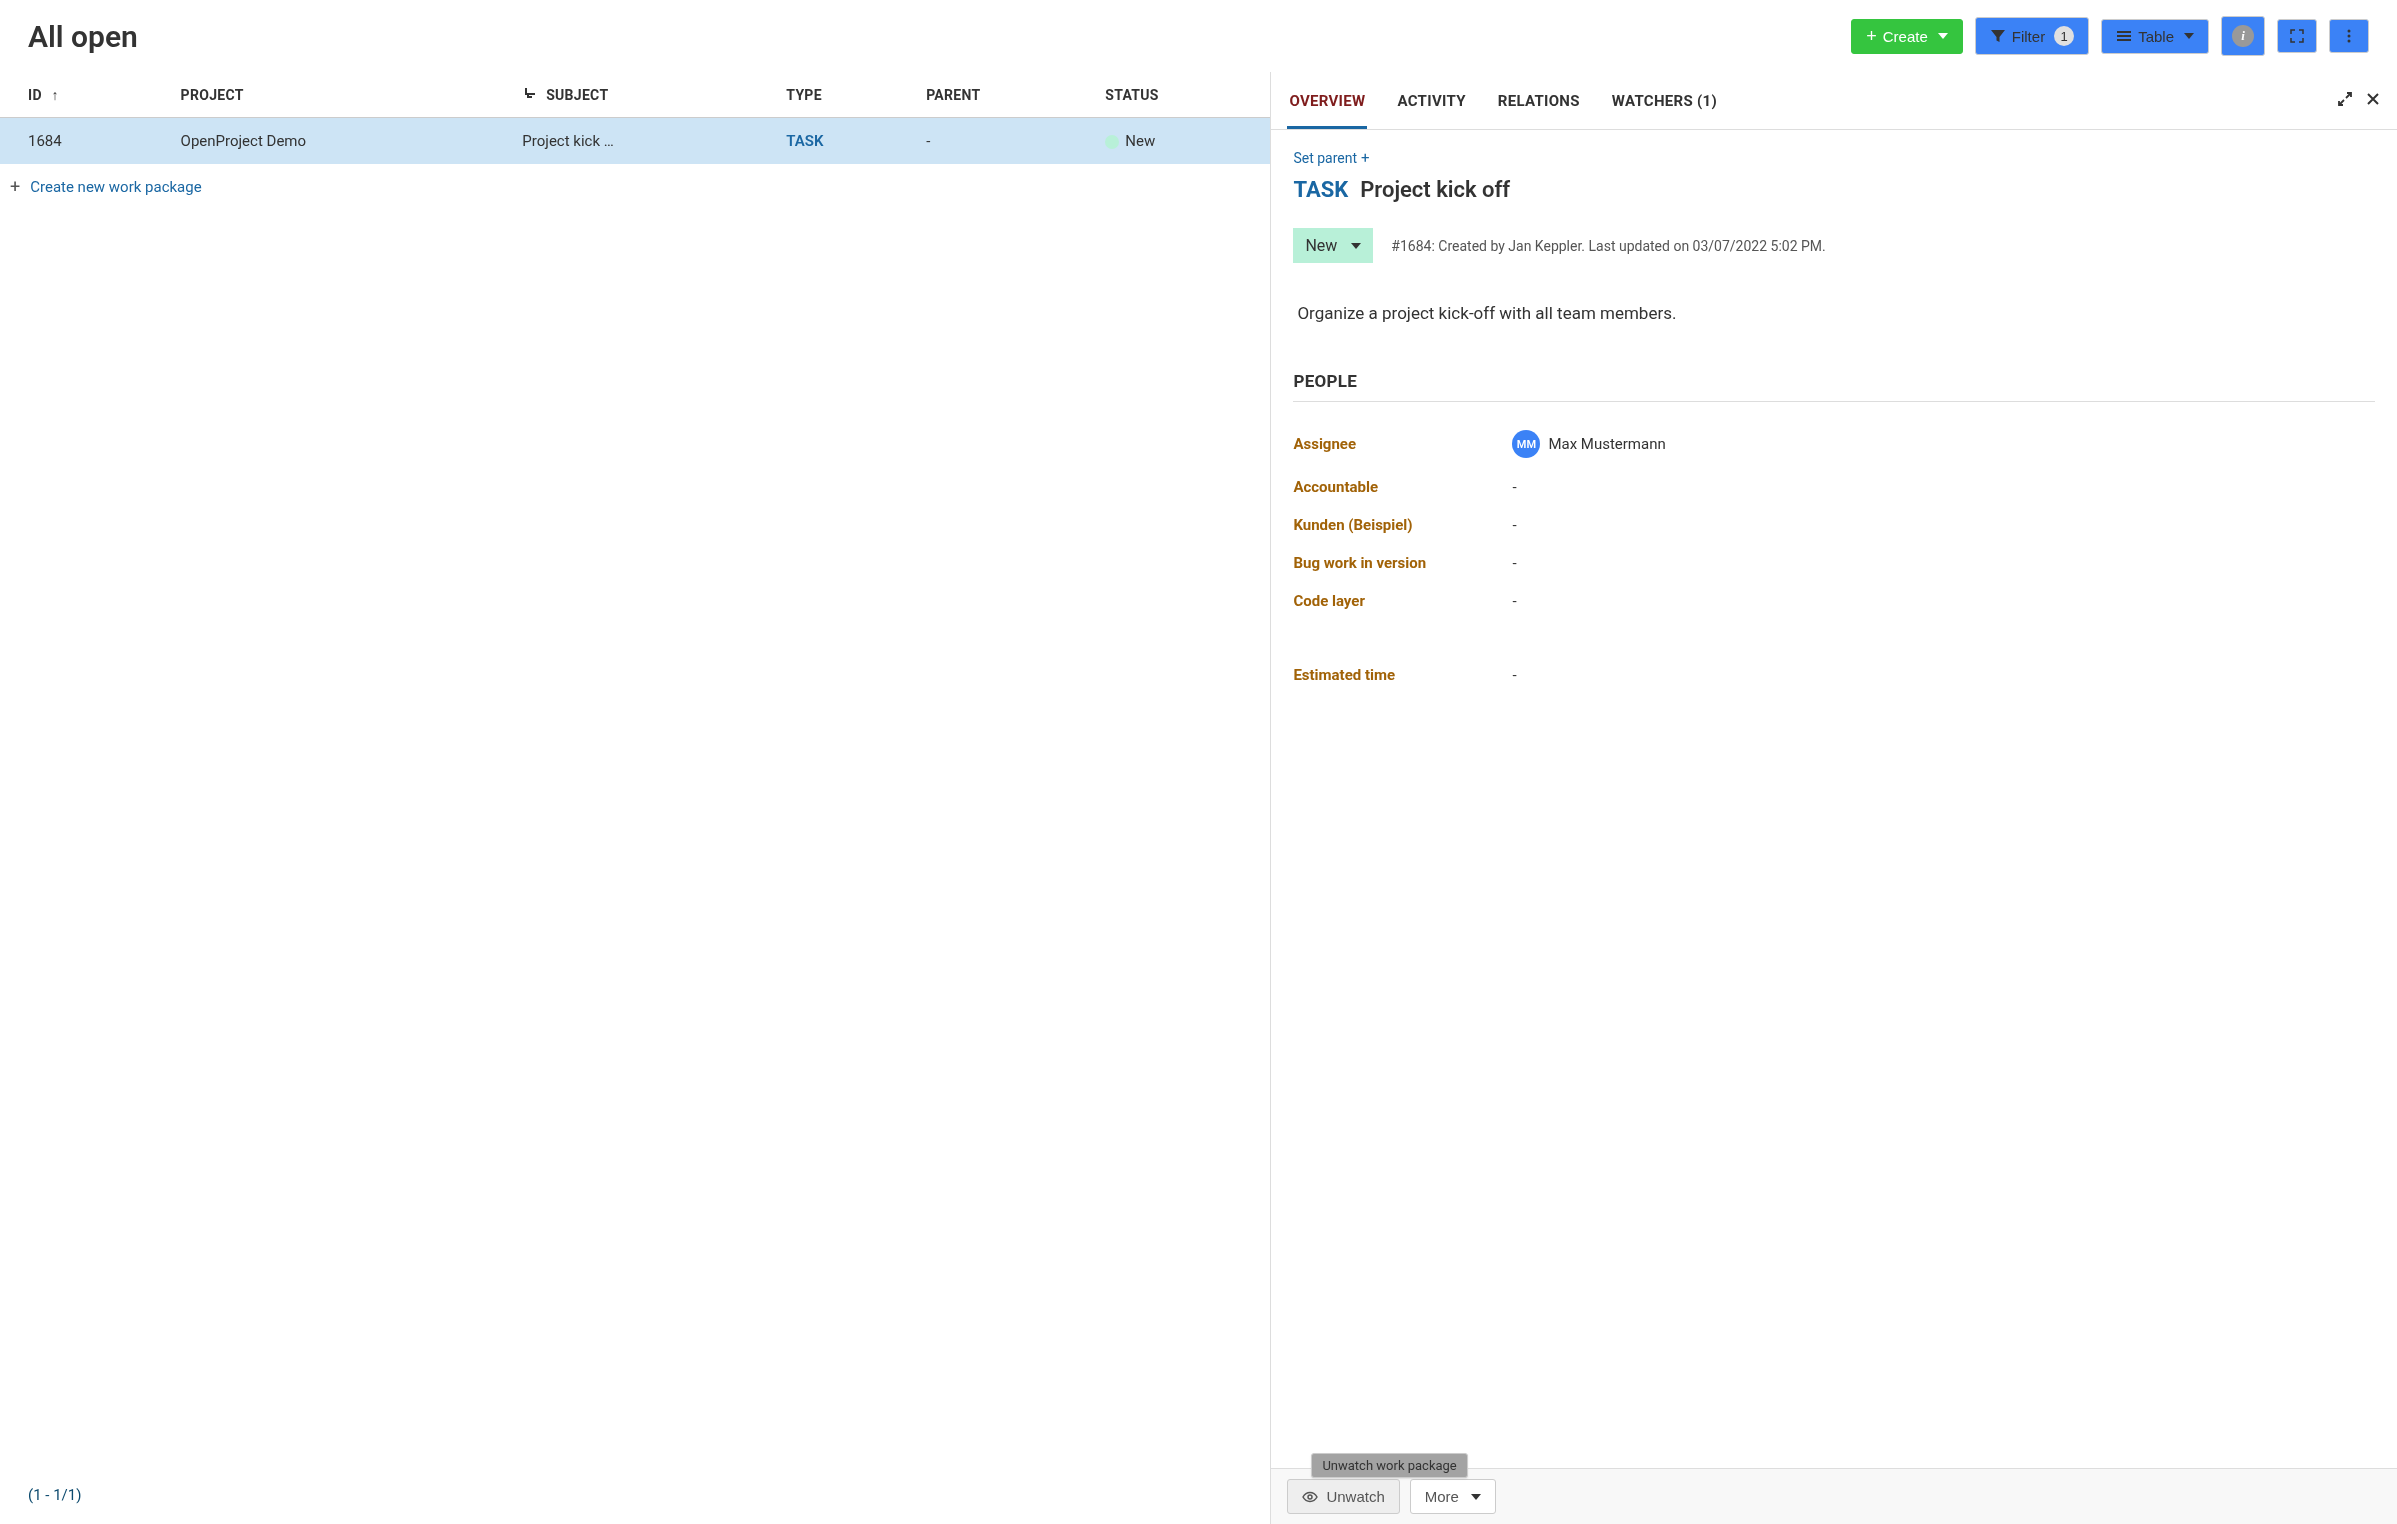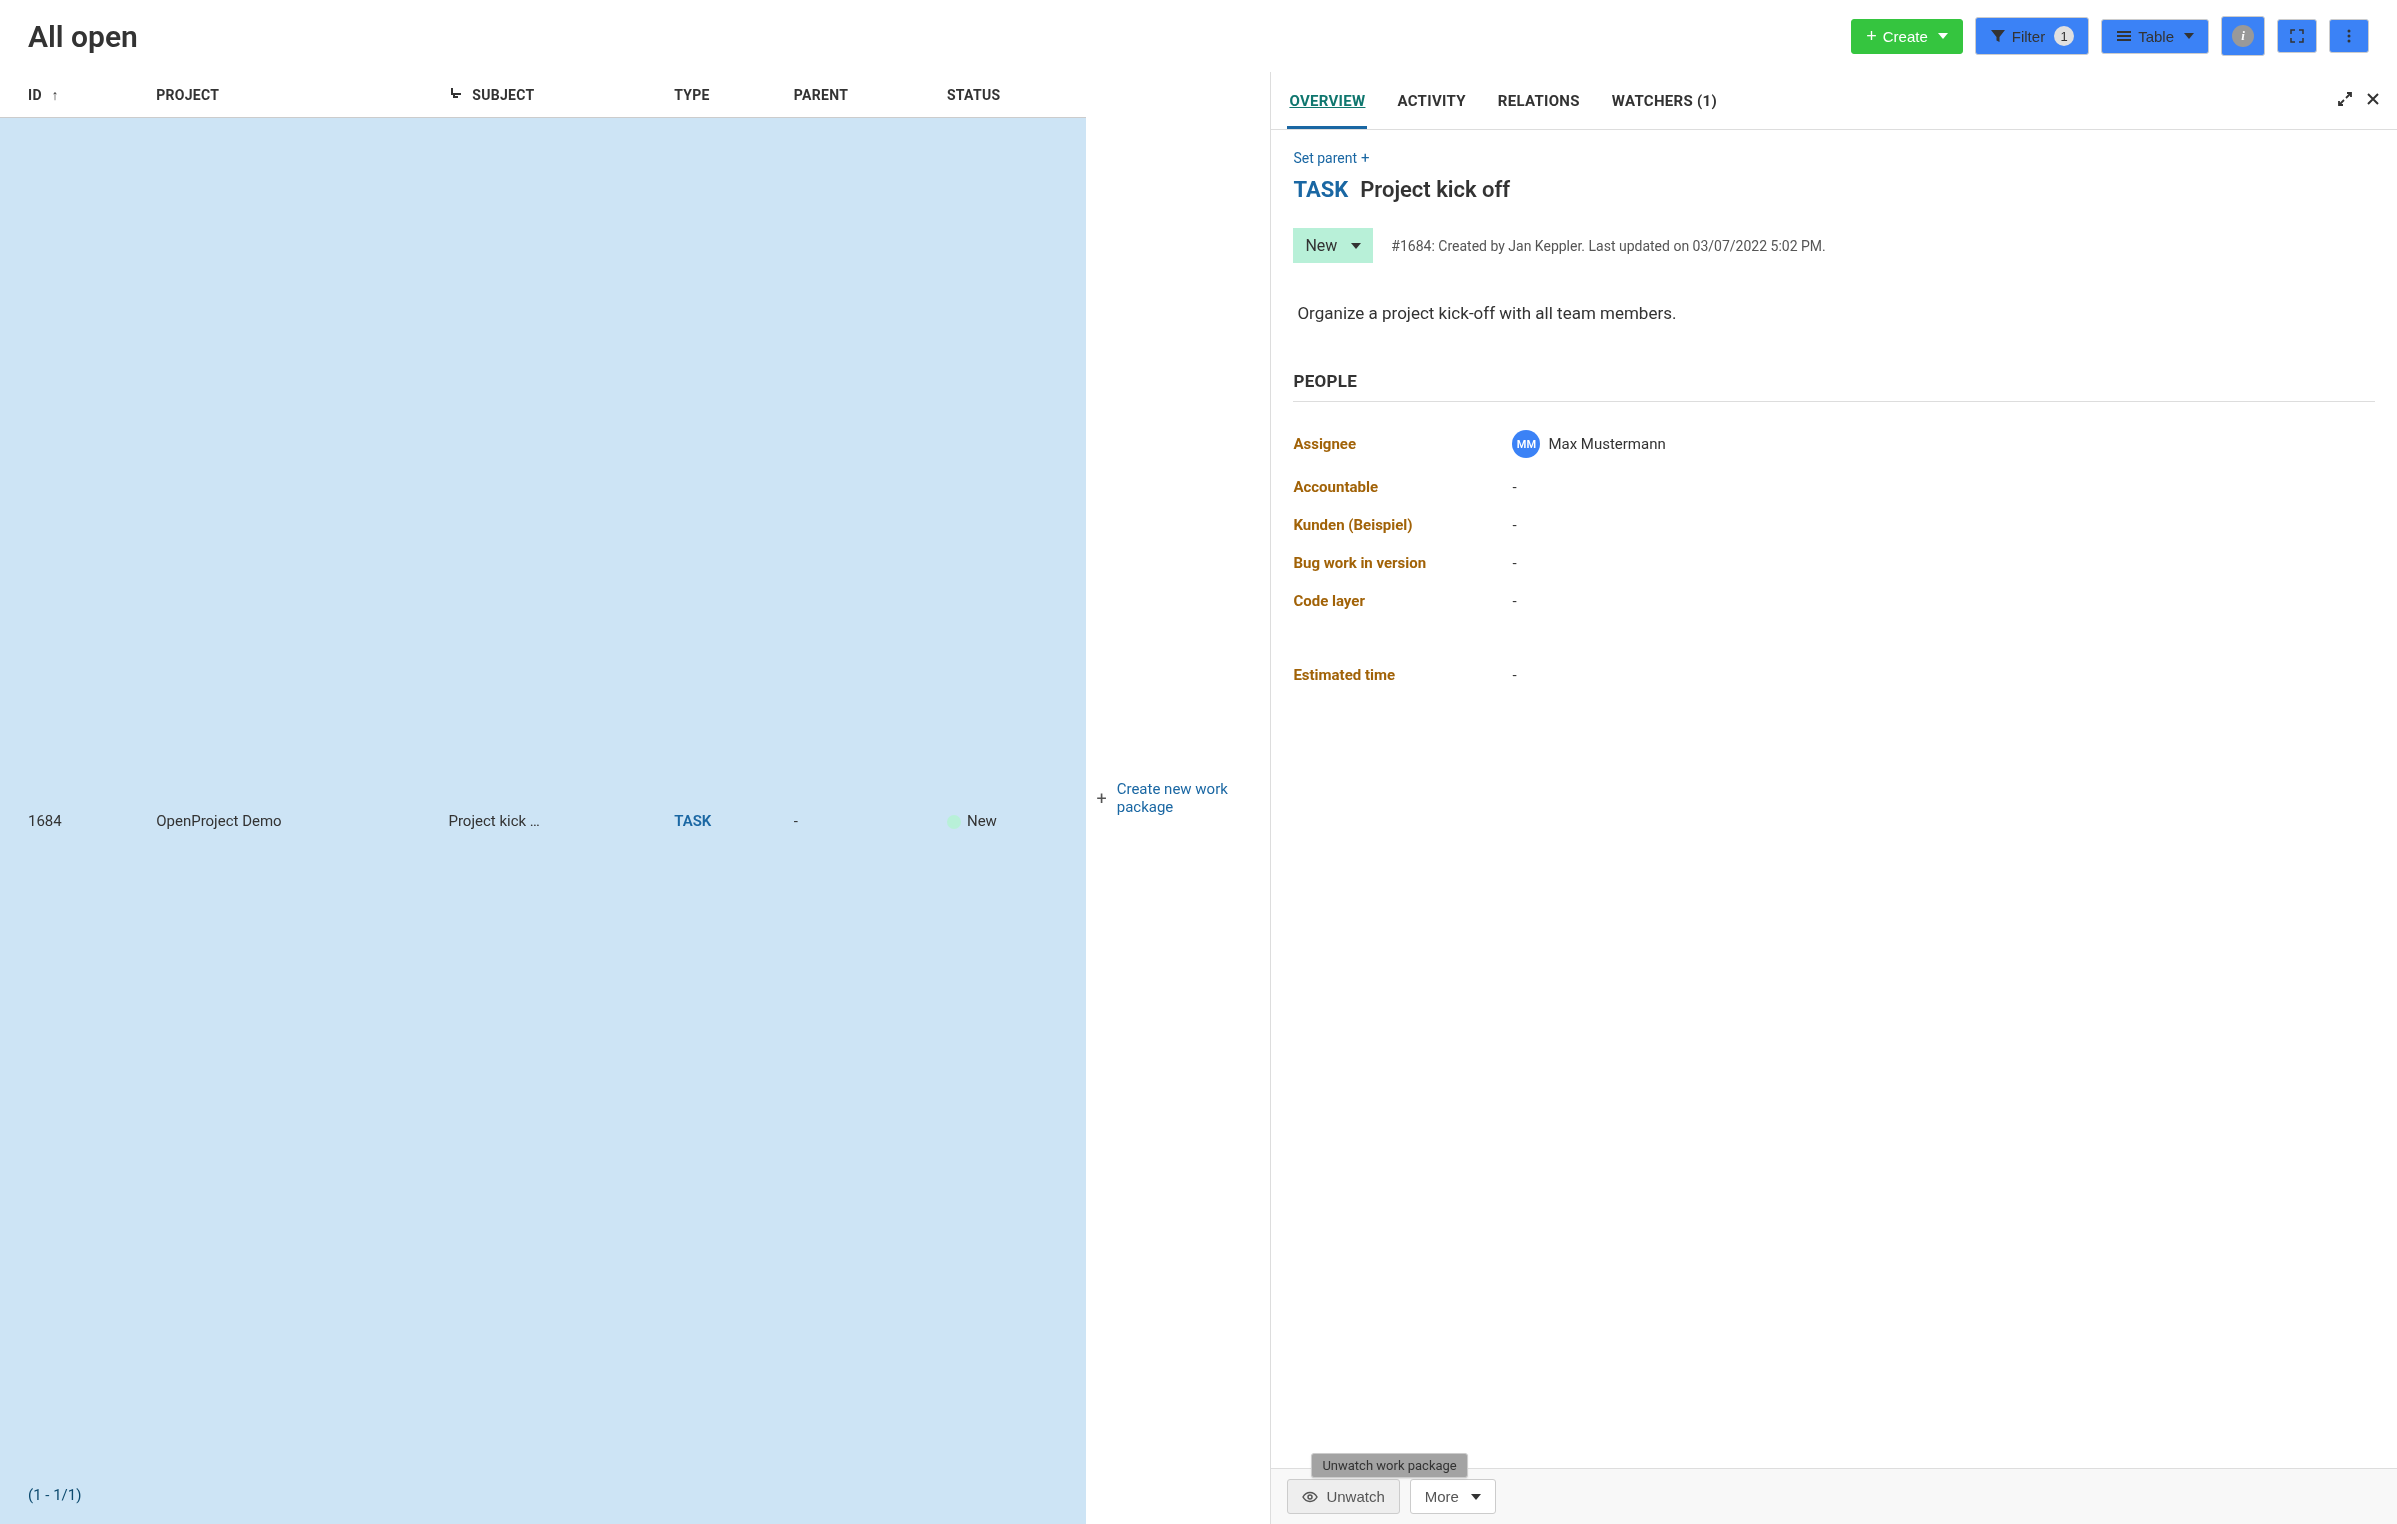--- a/index.html
+++ b/index.html
@@ -11,41 +11,41 @@
     .page-title { font-size: 30px; font-weight: 600; color: #333; flex: 1; }
     .btn { display: inline-flex; align-items: center; gap: 6px; padding: 8px 14px; border: 1px solid #ccc; background: #3b82f6; border-radius: 3px; font-size: 15px; cursor: pointer; color: #333; }
     .btn-green { background: #35c53f; border-color: #35c53f; color: #fff; }
     .btn-icon-only { padding: 8px 10px; min-width: 40px; justify-content: center; }
     .filter-badge { background: #e0e0e0; color: #333; border-radius: 50%; width: 20px; height: 20px; display: inline-flex; align-items: center; justify-content: center; font-size: 13px; margin-left: 3px; }
     .info-circle { background: #999; color: #fff; border-radius: 50%; width: 22px; height: 22px; display: inline-flex; align-items: center; justify-content: center; font-size: 13px; font-weight: bold; font-style: italic; font-family: Georgia, serif; }
     .caret-down { width: 0; height: 0; border-left: 5px solid transparent; border-right: 5px solid transparent; border-top: 6px solid currentColor; display: inline-block; margin-left: 4px; }
     
     
     .main-split { display: flex; flex: 1; overflow: hidden; }
-    .left-panel { width: 53%; display: flex; flex-direction: row; position: relative; }
+    .left-panel { width: 53%; display: flex; flex-direction: column; position: relative; }
     .right-panel { width: 47%; border-left: 1px solid #ddd; display: flex; flex-direction: column; position: relative; }
     
     
     .wp-table { width: 100%; border-collapse: collapse; font-size: 15px; }
     .wp-table thead th { text-align: left; padding: 14px 12px; border-bottom: 1px solid #ccc; font-weight: 700; text-transform: uppercase; font-size: 14px; letter-spacing: 0.3px; color: #333; }
     .wp-table tbody td { padding: 14px 12px; }
     .wp-table tbody tr.selected { background: #cde4f5; }
     .sort-arrow { display: inline-block; margin-left: 6px; }
     .type-task { color: #1a67a3; font-weight: 600; text-transform: uppercase; }
     .status-dot { display: inline-block; width: 14px; height: 14px; border-radius: 50%; background: #b8f0d8; margin-right: 6px; vertical-align: middle; }
     
     .create-row { padding: 12px 10px; color: #1a67a3; font-size: 15px; cursor: pointer; display: flex; align-items: center; gap: 10px; }
     .create-row .plus { font-size: 18px; color: #555; }
     
     .pager { position: absolute; bottom: 20px; left: 28px; font-size: 15px; color: #0c4a6e; }
     
     
     .tabs-bar { display: flex; align-items: center; border-bottom: 1px solid #ddd; padding: 0 16px; gap: 28px; position: relative; }
     .tab { padding: 20px 2px 16px; font-size: 15px; font-weight: 700; color: #333; cursor: pointer; border-bottom: 3px solid transparent; letter-spacing: 0.3px; }
-    .tab.active { color: #0f766e; border-bottom-color: #1a67a3; text-decoration: underline; }
+    .tab.active { color: #7f1d1d; border-bottom-color: #1a67a3; }
     .tabs-right { margin-left: auto; display: flex; gap: 12px; align-items: center; }
     .tabs-right .icon-btn { cursor: pointer; color: #333; font-size: 16px; }
     
     
     .detail-scroll { flex: 1; overflow-y: auto; padding: 18px 22px 60px; }
     .set-parent { color: #1a67a3; font-size: 14px; display: inline-flex; align-items: center; gap: 4px; cursor: pointer; margin-bottom: 10px; }
     .detail-title-row { display: flex; align-items: center; gap: 12px; margin-bottom: 26px; }
     .detail-type { color: #1a67a3; font-weight: 700; font-size: 22px; text-transform: uppercase; }
     .detail-title { font-size: 22px; font-weight: 600; color: #333; }
     

